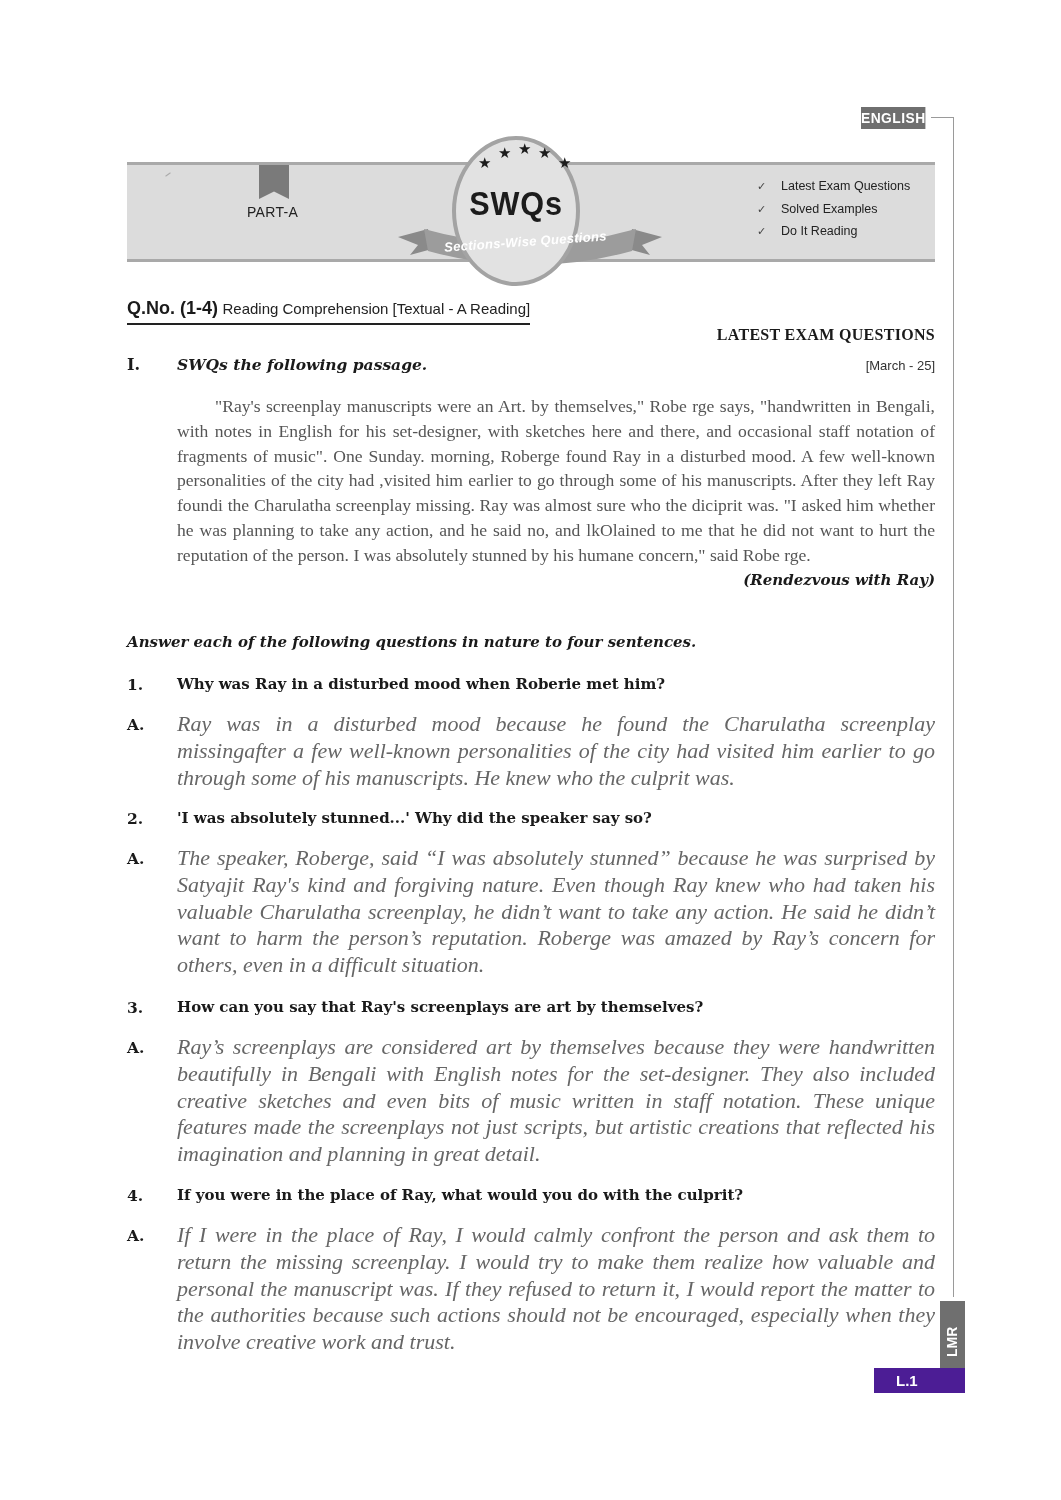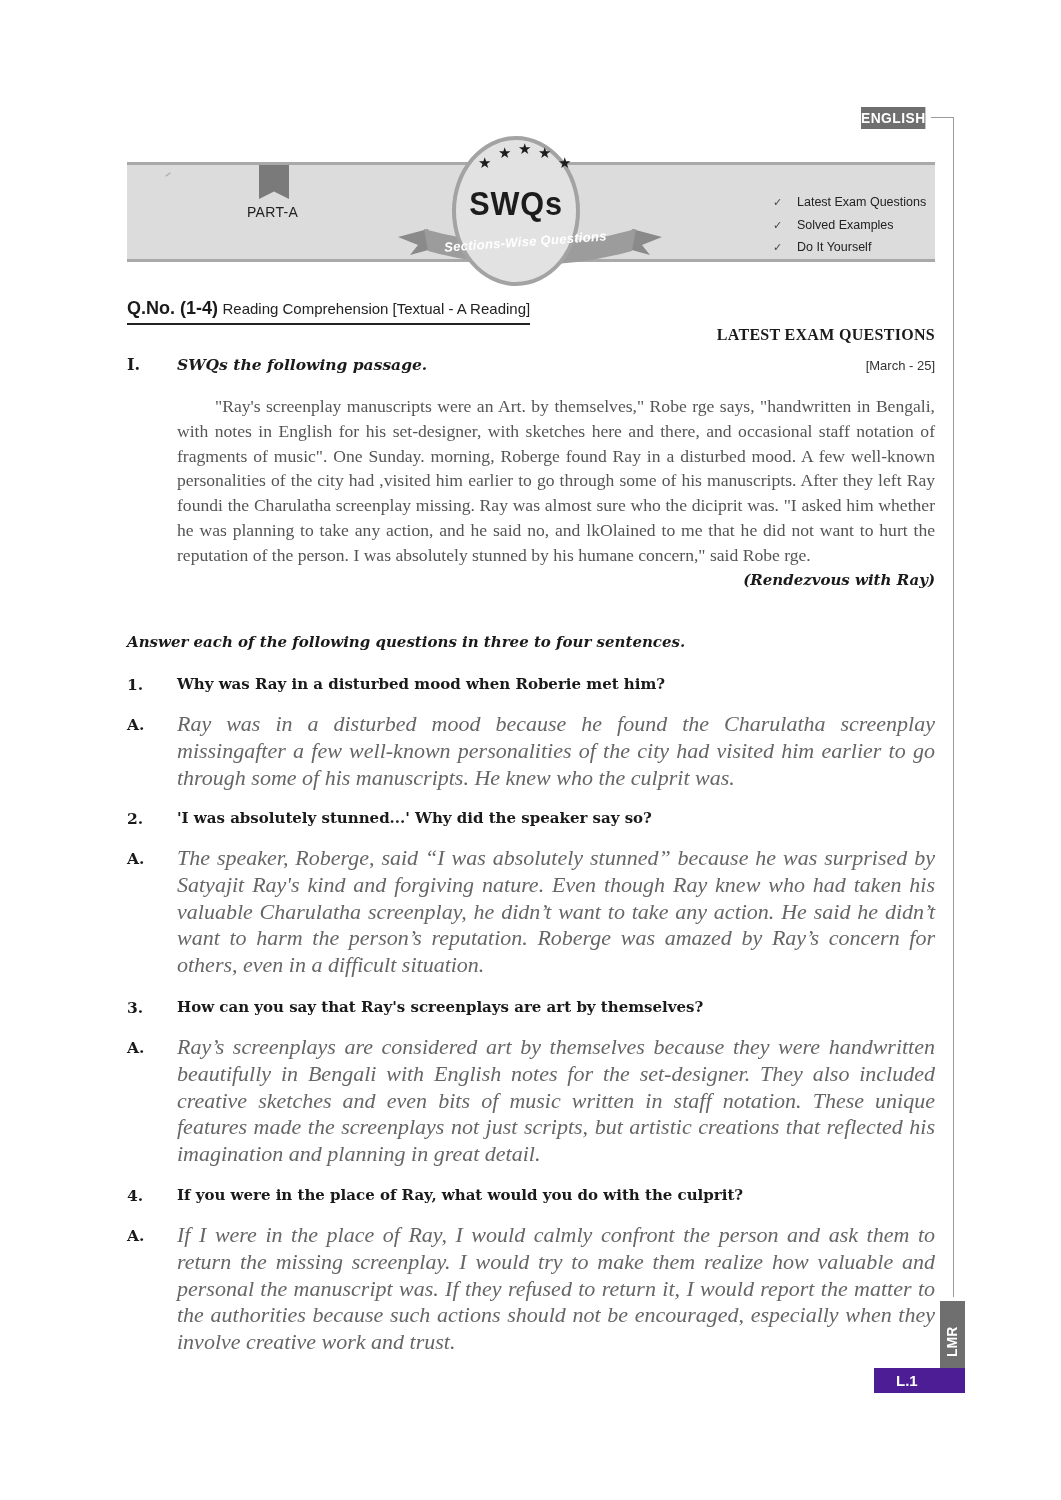--- a/index.html
+++ b/index.html
@@ -31,21 +31,21 @@
     .star { position: absolute; font-size: 15px; color: #1c1c1c; line-height: 1; }
     .badge-title { position: absolute; left: 0; width: 128px; top: 48px; text-align: center;
       font-family: "Liberation Sans", sans-serif; font-weight: bold; font-size: 34px; color: #1c1c1c;
       transform: scaleX(0.9); letter-spacing: 1px; }
     .ribbon-wrap { position: absolute; left: 398px; top: 215px; width: 264px; height: 60px; }
     .ribbon-text { position: absolute; left: 444px; top: 234px; font-family: "Liberation Sans", sans-serif;
       font-weight: bold; font-style: italic; font-size: 13px; color: #fff; transform: rotate(-4deg);
       letter-spacing: 0.3px; }
 
     
-    .checklist { position: absolute; left: 757px; top: 176px; list-style: none; margin: 16px; padding: 0;
+    .checklist { position: absolute; left: 757px; top: 176px; list-style: none; margin: 0; padding: 0;
       font-family: "Liberation Sans", sans-serif; font-size: 12.5px; color: #222; }
     .checklist li { height: 22.5px; line-height: 20px; white-space: nowrap; }
     .checklist .chk { display: inline-block; width: 24px; color: #444; font-size: 11px; }
 
     
     .qno { position: absolute; left: 127px; top: 298px; font-family: "Liberation Sans", sans-serif;
       border-bottom: 2px solid #222; padding-bottom: 4px; white-space: nowrap; }
     .qno-strong { font-weight: bold; font-size: 18px; color: #1a1a1a; }
     .qno-rest { font-size: 15px; color: #222; }
     .latest { position: absolute; right: 126px; top: 326px; font-family: "Liberation Serif", serif;
@@ -111,38 +111,38 @@
     <span class="star" style="left:64px;top:4px;">★</span>
     <span class="star" style="left:84px;top:14px;">★</span>
   </div>
   <div class="badge-title">SWQs</div>
 </div>
 <div class="ribbon-text">Sections-Wise Questions</div>
 
 <ul class="checklist">
   <li><span class="chk">✓</span><span>Latest Exam Questions</span></li>
   <li><span class="chk">✓</span><span>Solved Examples</span></li>
-  <li><span class="chk">✓</span><span>Do It Yourself</span></li>
+  <li><span class="chk">✓</span><span>Do It Reading</span></li>
 </ul>
 
 <div class="qno">
   <span class="qno-strong">Q.No. (1-4)</span>
   <span class="qno-rest">Reading Comprehension [Textual - A Reading]</span>
 </div>
 <div class="latest">LATEST EXAM QUESTIONS</div>
 
 <div class="row" style="top:355px;">
   <span class="roman">I.</span>
   <span class="instruction">SWQs the following passage.</span>
   <span class="date-tag" style="top:3px;text-align:right;">[March - 25]</span>
 </div>
 
 <p class="passage"><span>"Ray's screenplay manuscripts were an Art. by themselves," Robe rge says, "handwritten in Bengali, with notes in English for his set-designer, with sketches here and there, and occasional staff notation of fragments of music". One Sunday. morning, Roberge found Ray in a disturbed mood. A few well-known personalities of the city had ,visited him earlier to go through some of his manuscripts. After they left Ray foundi the Charulatha screenplay missing. Ray was almost sure who the diciprit was. "I asked him whether he was planning to take any action, and he said no, and lkOlained to me that he did not want to hurt the reputation of the person. I was absolutely stunned by his humane concern," said Robe rge.</span><span class="source">(Rendezvous with Ray)</span></p>
 
-<div class="answer-instruction">Answer each of the following questions in three to four sentences.</div>
+<div class="answer-instruction">Answer each of the following questions in nature to four sentences.</div>
 
 <div class="qa" style="top:675px;">
   <span class="q-num">1.</span>
   <span class="q-text">Why was Ray in a disturbed mood when Roberie met him?</span>
   <span class="a-label" style="top:40px;">A.</span>
   <p class="a-text" style="top:36px;">Ray was in a disturbed mood because he found the Charulatha screenplay missingafter a few well-known personalities of the city had visited him earlier to go through some of his manuscripts. He knew who the culprit was.</p>
 </div>
 
 <div class="qa" style="top:809px;">
   <span class="q-num">2.</span>

